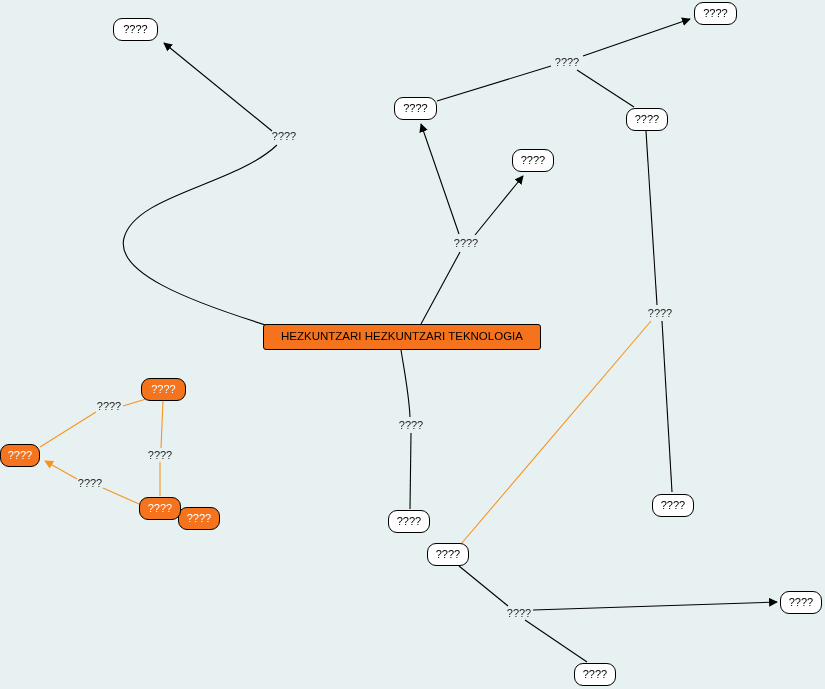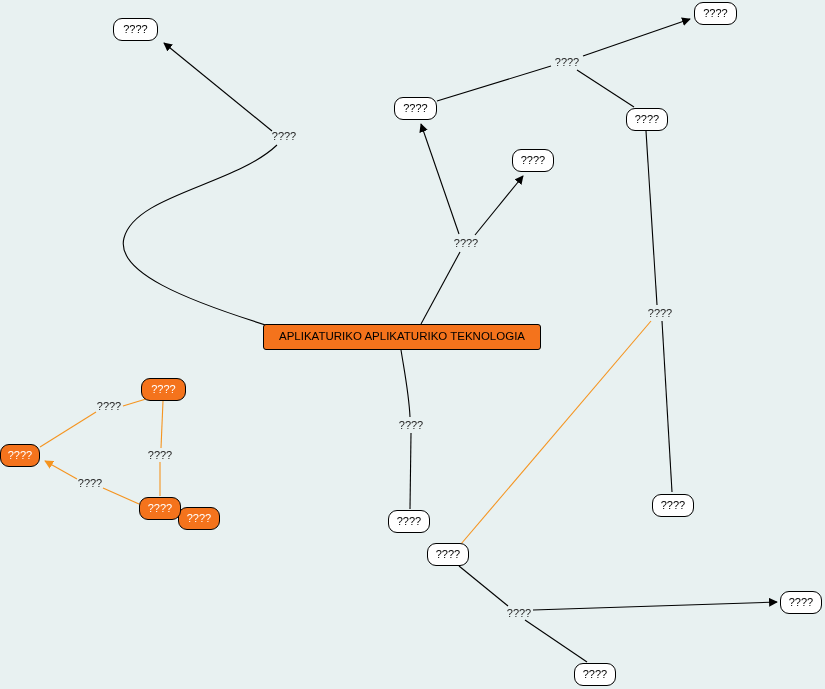--- a/index.html
+++ b/index.html
@@ -82,21 +82,21 @@
       <path d="M 459 566 L 508 606" fill="none" stroke="#000000" stroke-width="1.1"></path>
       <path d="M 533 610 L 777 602" fill="none" stroke="#000000" stroke-width="1.1" marker-end="url(#arrow-black)"></path>
       <path d="M 525 620 L 587 662" fill="none" stroke="#000000" stroke-width="1.1"></path>
       <path d="M 146 399 L 123 406" fill="none" stroke="#f5941f" stroke-width="1.1"></path>
       <path d="M 96 412 L 40 447" fill="none" stroke="#f5941f" stroke-width="1.1"></path>
       <path d="M 163 401 L 161 448" fill="none" stroke="#f5941f" stroke-width="1.1"></path>
       <path d="M 160 462 L 160 496" fill="none" stroke="#f5941f" stroke-width="1.1"></path>
       <path d="M 139 504 L 103 488" fill="none" stroke="#f5941f" stroke-width="1.1"></path>
       <path d="M 77 479 L 45 461" fill="none" stroke="#f5941f" stroke-width="1.1" marker-end="url(#arrow-orange)"></path>
     </svg>
-<div class="node central" style="left: 263px; top: 324px; width: 278px; height: 26px;">APLIKATURIKO APLIKATURIKO TEKNOLOGIA</div>
+<div class="node central" style="left: 263px; top: 324px; width: 278px; height: 26px;">HEZKUNTZARI HEZKUNTZARI TEKNOLOGIA</div>
     <div class="node white" style="left: 113px; top: 18px; width: 45px; height: 23px;">????</div>
     <div class="node white" style="left: 694px; top: 2px; width: 43px; height: 23px;">????</div>
     <div class="node white" style="left: 394px; top: 97px; width: 43px; height: 23px;">????</div>
     <div class="node white" style="left: 626px; top: 108px; width: 42px; height: 23px;">????</div>
     <div class="node white" style="left: 512px; top: 149px; width: 42px; height: 23px;">????</div>
     <div class="node white" style="left: 388px; top: 510px; width: 42px; height: 23px;">????</div>
     <div class="node white" style="left: 427px; top: 543px; width: 42px; height: 23px;">????</div>
     <div class="node white" style="left: 652px; top: 494px; width: 42px; height: 23px;">????</div>
     <div class="node white" style="left: 780px; top: 591px; width: 42px; height: 23px;">????</div>
     <div class="node white" style="left: 574px; top: 663px; width: 42px; height: 23px;">????</div>

